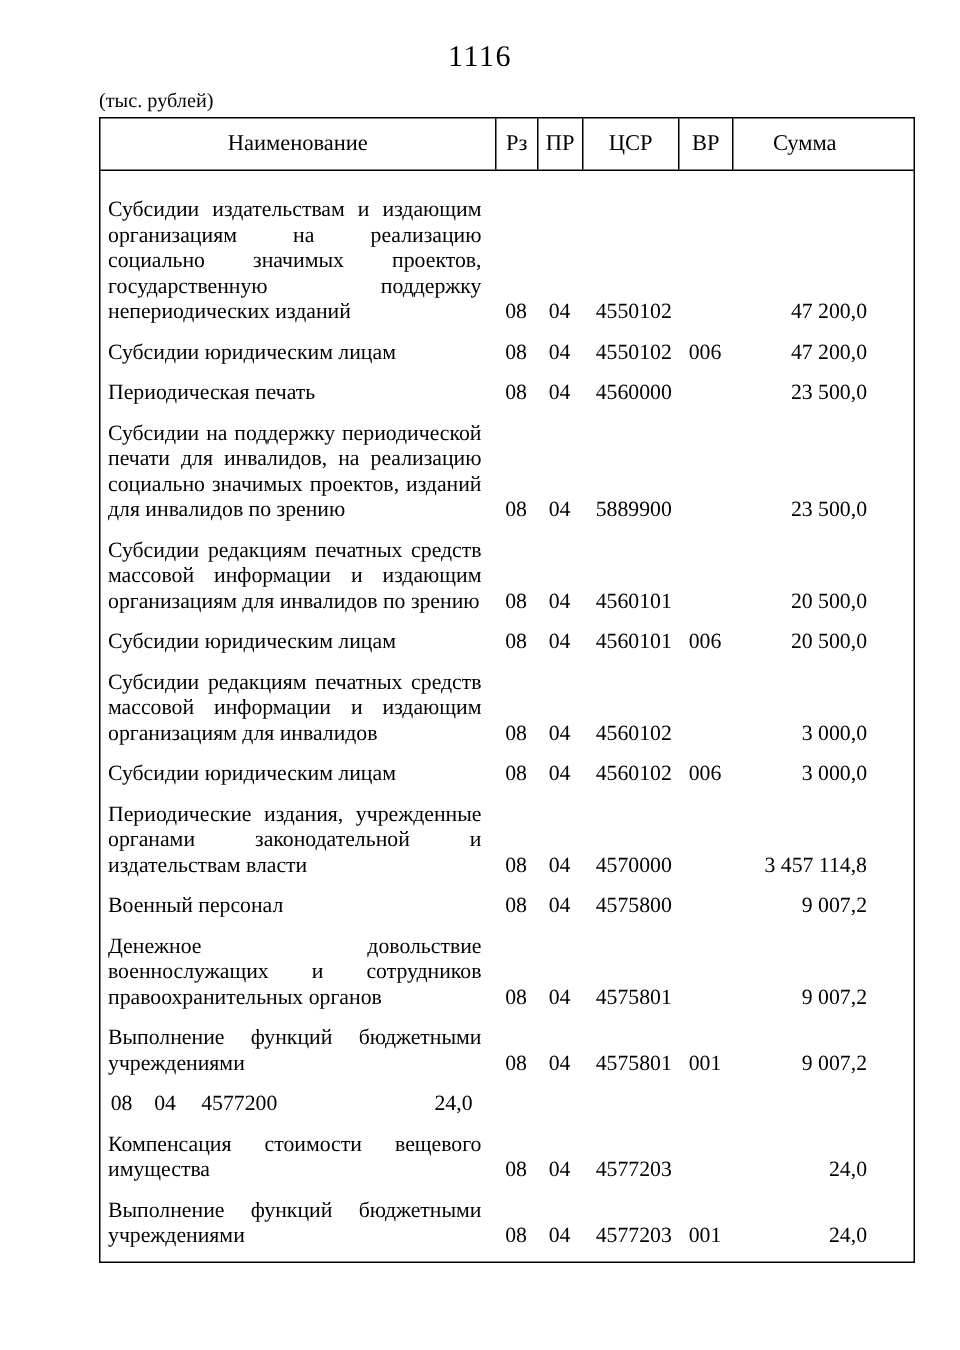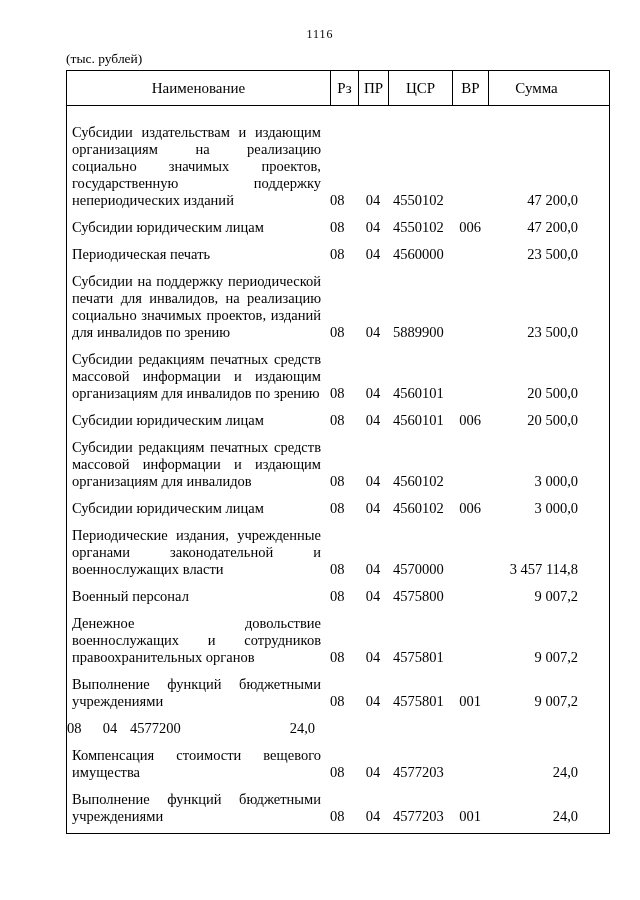--- a/index.html
+++ b/index.html
@@ -13,21 +13,21 @@
     height: 900px;
     margin: 0 auto;
     background: #ffffff;
     color: #000000;
     font-family: "Liberation Serif", "DejaVu Serif", serif;
     overflow: hidden;
   }
   .page-number {
     padding-top: 27px;
     text-align: center;
-    font-size: 12px;
+    font-size: 20px;
     letter-spacing: 1px;
   }
   .units-note {
     width: 544px;
     margin: 9px 0 3px 66px;
     font-size: 13.5px;
   }
   .budget-table {
     width: 544px;
     margin-left: 66px;
@@ -64,23 +64,23 @@
   .col-rz    { width: 28px; }
   .col-pr    { width: 30px; }
   .col-csr   { width: 64px; }
   .col-vr    { width: 36px; }
   .col-sum   { width: 96px; }
   .trow .col-name {
     padding-left: 5px;
     padding-right: 9px;
     text-align: justify;
   }
-  .trow .col-rz   { }
+  .trow .col-rz   { text-align: center; }
   .trow .col-pr   { text-align: center; }
-  .trow .col-csr  { text-align: left; padding-left: 5px; white-space: nowrap; }
+  .trow .col-csr  { text-align: center; padding-left: 5px; white-space: nowrap; }
   .trow .col-vr   { text-align: center; }
   .trow .col-sum  { text-align: right; padding-right: 6px; white-space: nowrap; }
 </style>
 </head>
 <body>
 
 <div class="sheet">
   <div class="page-number">1116</div>
   <div class="units-note">(тыс. рублей)</div>
 
@@ -160,21 +160,21 @@
   <div class="trow">
     <div class="cell col-name">Субсидии юридическим лицам</div>
     <div class="cell col-rz">08</div>
     <div class="cell col-pr">04</div>
     <div class="cell col-csr">4560102</div>
     <div class="cell col-vr">006</div>
     <div class="cell col-sum">3 000,0</div>
   </div>
 
   <div class="trow">
-    <div class="cell col-name">Периодические издания, учрежденные органами законодательной и военнослужащих власти</div>
+    <div class="cell col-name">Периодические издания, учрежденные органами законодательной и издательствам власти</div>
     <div class="cell col-rz">08</div>
     <div class="cell col-pr">04</div>
     <div class="cell col-csr">4570000</div>
     <div class="cell col-vr"></div>
     <div class="cell col-sum">3 457 114,8</div>
   </div>
 
   <div class="trow">
     <div class="cell col-name">Военный персонал</div>
     <div class="cell col-rz">08</div>

